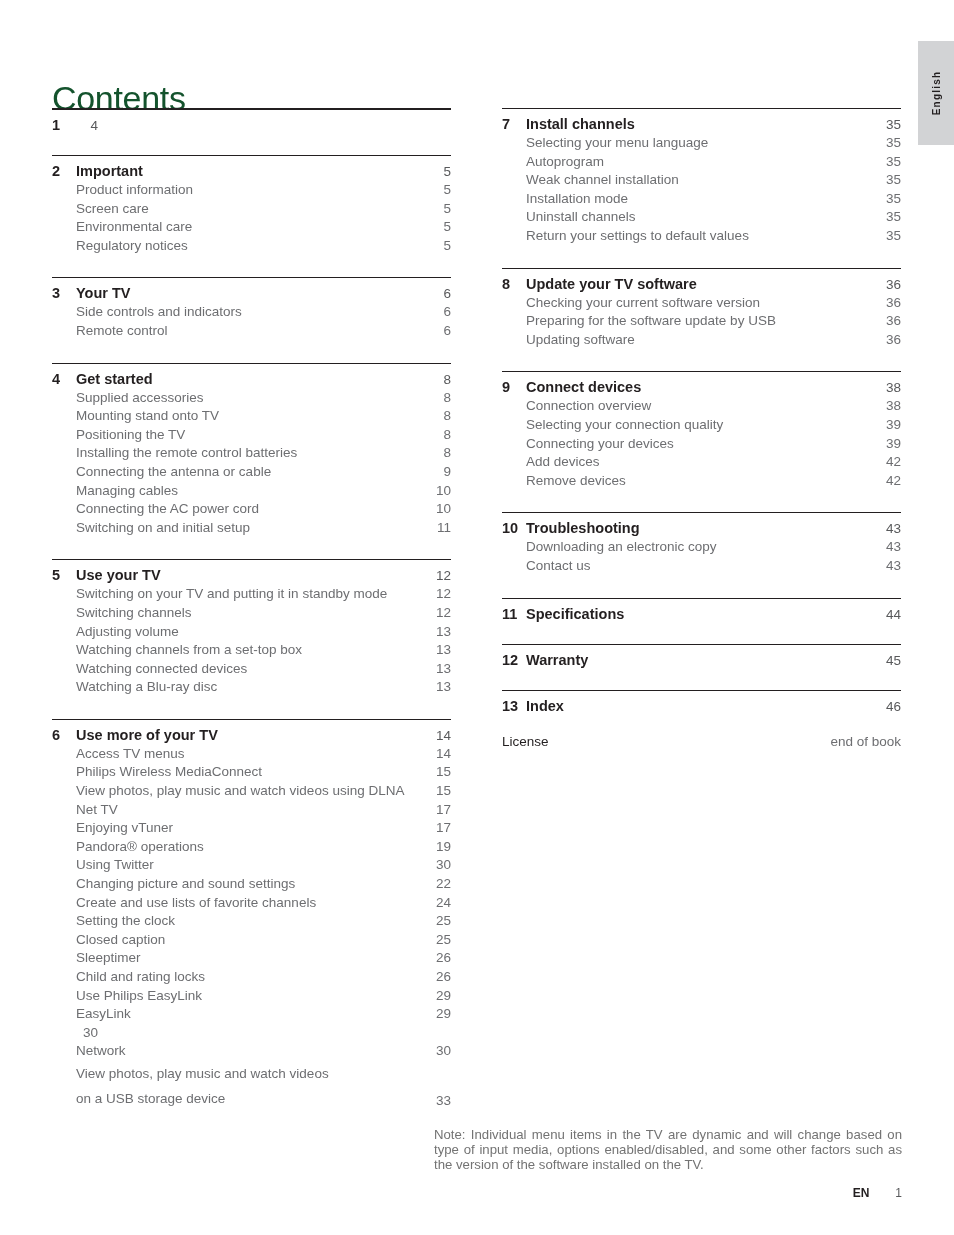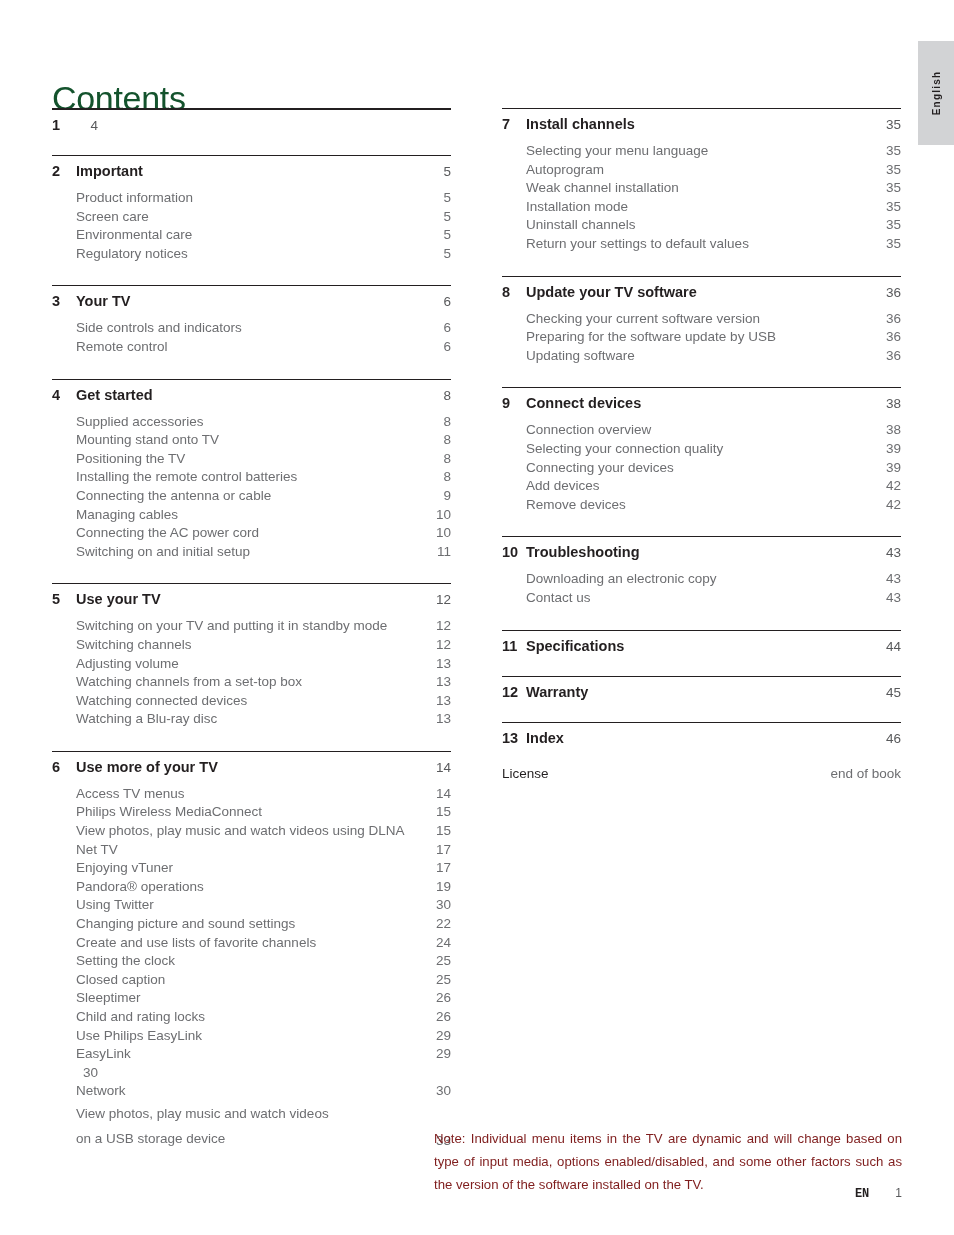--- a/index.html
+++ b/index.html
@@ -107,61 +107,60 @@
   .sub-indent { width: 24px; flex: 0 0 24px; }
   .sub-title { flex: 1 1 auto; }
   .sub-page {
     flex: 0 0 auto;
     text-align: right;
     min-width: 22px;
   }
   .sub-row.two-line { align-items: flex-end; }
   .sub-row.two-line .sub-title { line-height: 25px; }
 
-  .sub-list { padding-top: 2px; padding-bottom: 0; margin-top: 8px; }
+  .sub-list { padding-top: 2px; padding-bottom: 0; }
 
   
   .license-row {
     display: flex;
     align-items: baseline;
     padding-top: 12px;
     font-size: 13.5px;
     gap: 12px;
   }
   .license-label { flex: 1 1 auto; color: #231f20; }
   .license-value { flex: 0 0 auto; color: #6d6e71; }
 
   
   .note {
     position: absolute;
     left: 434px;
     top: 1114px;
     width: 468px;
     font-size: 13.2px;
-    line-height: 23px;
-    color: #7f1d1d;
+    line-height: 15px;
+    color: #737373;
     text-align: justify;
   }
 
   
   .footer {
     position: absolute;
     left: 700px;
     top: 1186px;
     width: 202px;
     display: flex;
     justify-content: flex-end;
     align-items: baseline;
     font-size: 12px;
   }
   .footer-lang {
     font-weight: bold;
     color: #231f20;
     margin-right: 26px;
-    font-family: Liberation Mono, monospace;
   }
   .footer-page { color: #58595b; }
 </style>
 </head>
 <body>
 
 <h1 class="page-title">Contents</h1>
 
 <div class="lang-tab">
   <div class="lang-tab-text">English</div>

